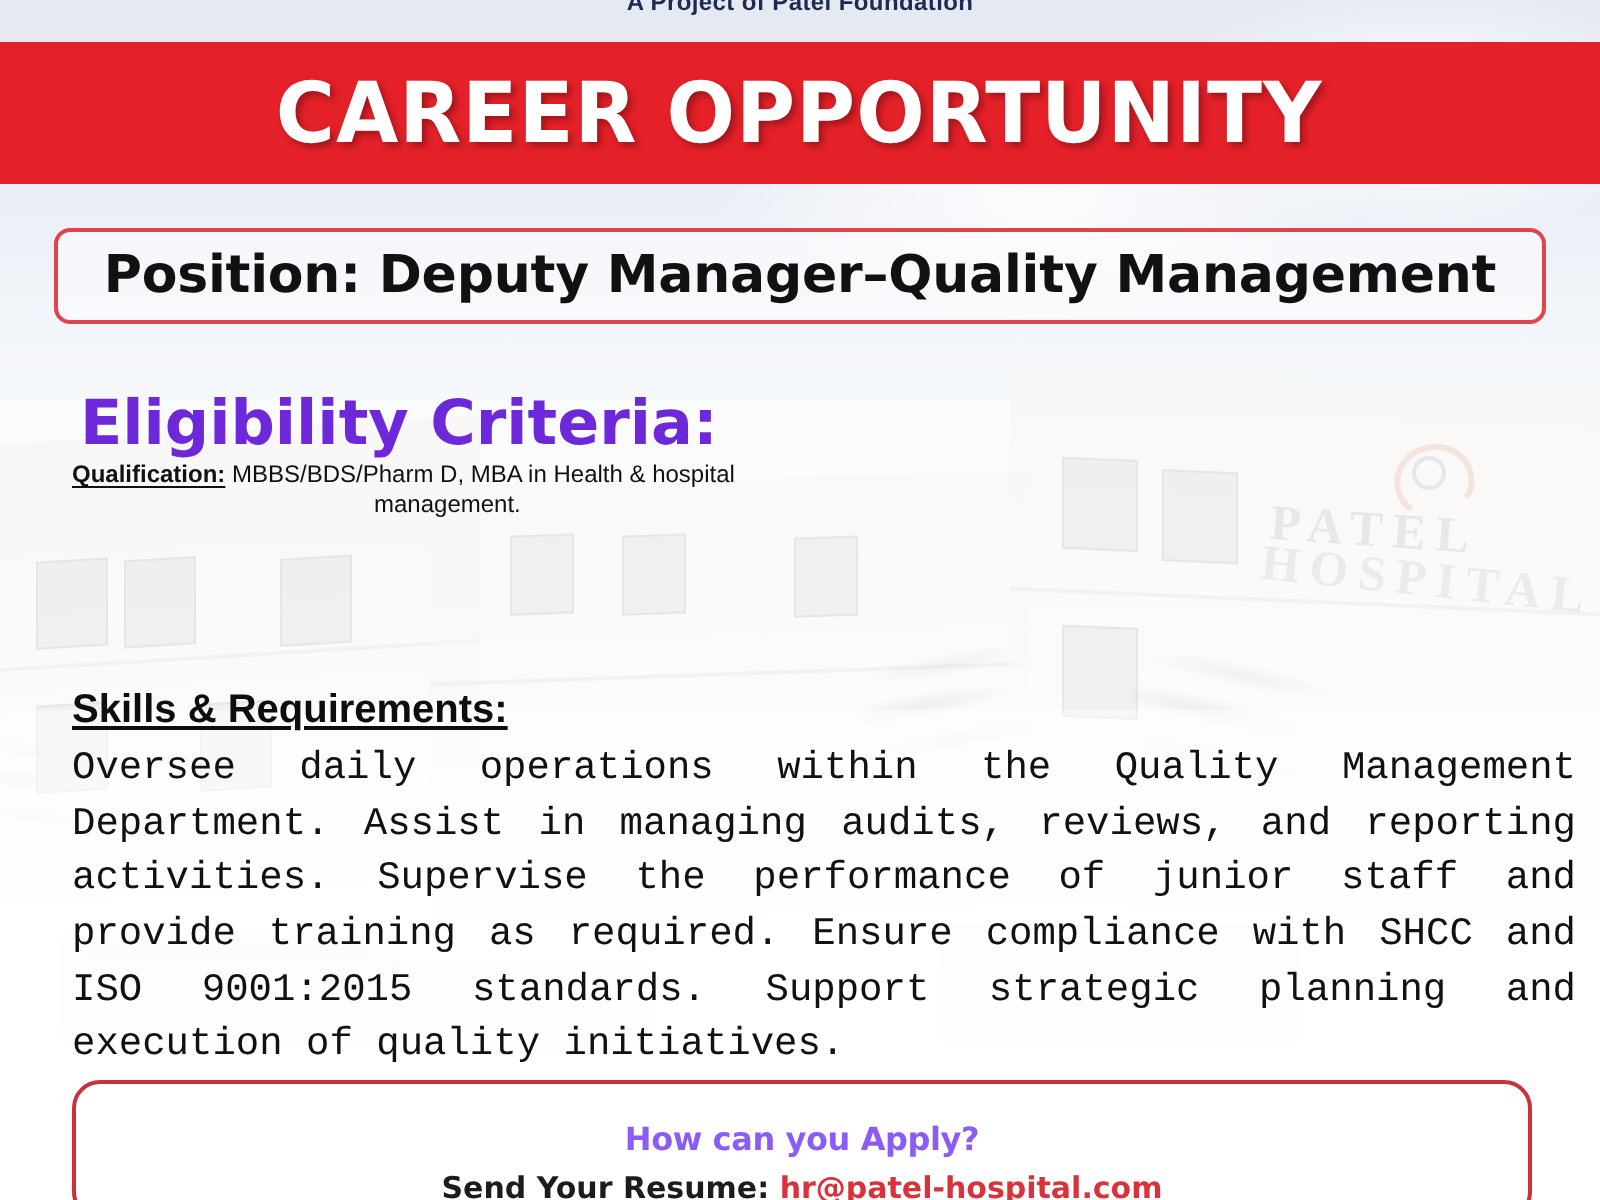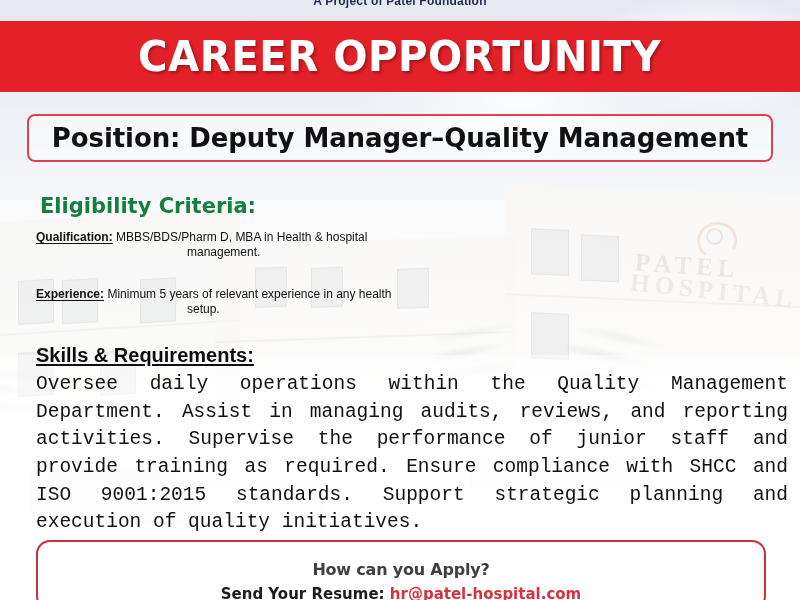--- a/index.html
+++ b/index.html
@@ -215,23 +215,23 @@
     font-size: 26px;
     font-weight: 700;
     letter-spacing: -.1px;
     font-family: "DejaVu Sans", sans-serif;
     white-space: nowrap;
   }
 
   .eligibility-heading {
     position: absolute;
     left: 40px; top: 194px;
-    font-size: 21px;
-    font-weight: 700;
-    color: #15803d;
+    font-size: 31px;
+    font-weight: 700;
+    color: #6d28d9;
     font-family: "DejaVu Sans", sans-serif;
   }
 
   .crit {
     position: absolute;
     left: 36px;
     width: 750px;
     font-size: 12px;
     color: #111111;
     line-height: 1.28;
@@ -277,21 +277,21 @@
     width: 730px; height: 70px;
     border: 2px solid #c8323a;
     border-radius: 14px;
     background: rgba(255,255,255,0.92);
     box-sizing: border-box;
   }
   .apply-title {
     position: absolute;
     left: 0; right: 0; top: 18px;
     text-align: center;
-    color: #404040;
+    color: #8b5cf6;
     font-size: 16px;
     font-weight: 700;
     font-family: "DejaVu Sans", sans-serif;
     letter-spacing: -.2px;
   }
   .apply-line {
     position: absolute;
     left: 0; right: 0; top: 43px;
     text-align: center;
     font-size: 15px;
@@ -370,25 +370,20 @@
     </div>
 
     <div class="eligibility-heading">Eligibility Criteria:</div>
 
     <div class="crit crit-qual">
       <b>Qualification:</b>
       <span>MBBS/BDS/Pharm D, MBA in Health &amp; hospital</span>
       <span class="indent">management.</span>
     </div>
 
-    <div class="crit crit-exp">
-      <b>Experience:</b>
-      <span>Minimum 5 years of relevant experience in any health</span>
-      <span class="indent">setup.</span>
-    </div>
 
     <div class="skills-heading">Skills &amp; Requirements:</div>
 
     <div class="skills-body">Oversee daily operations within the Quality Management Department. Assist in managing audits, reviews, and reporting activities.  Supervise the performance of junior staff and provide training as required. Ensure compliance with SHCC and ISO 9001:2015 standards. Support strategic planning and execution of quality initiatives.</div>
 
     <div class="apply-box">
       <div class="apply-title">How can you Apply?</div>
       <div class="apply-line">
         <span>Send Your Resume:</span>
         <span class="email">hr@patel-hospital.com</span>

